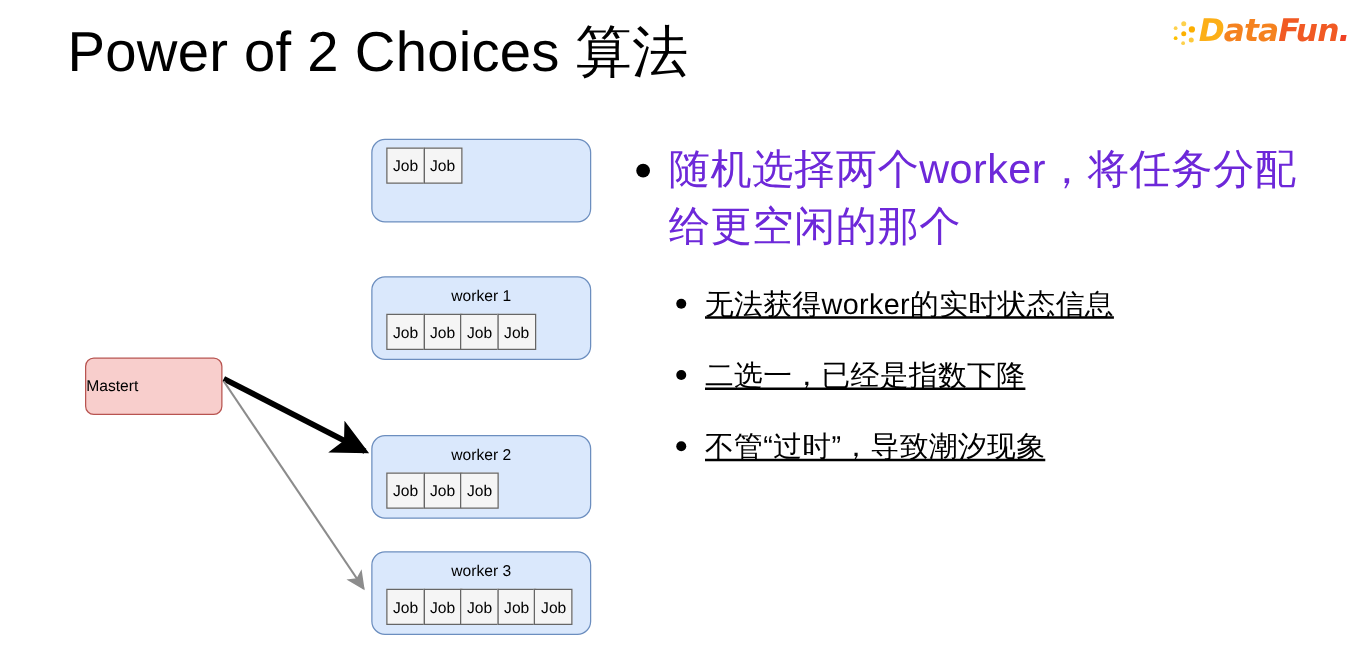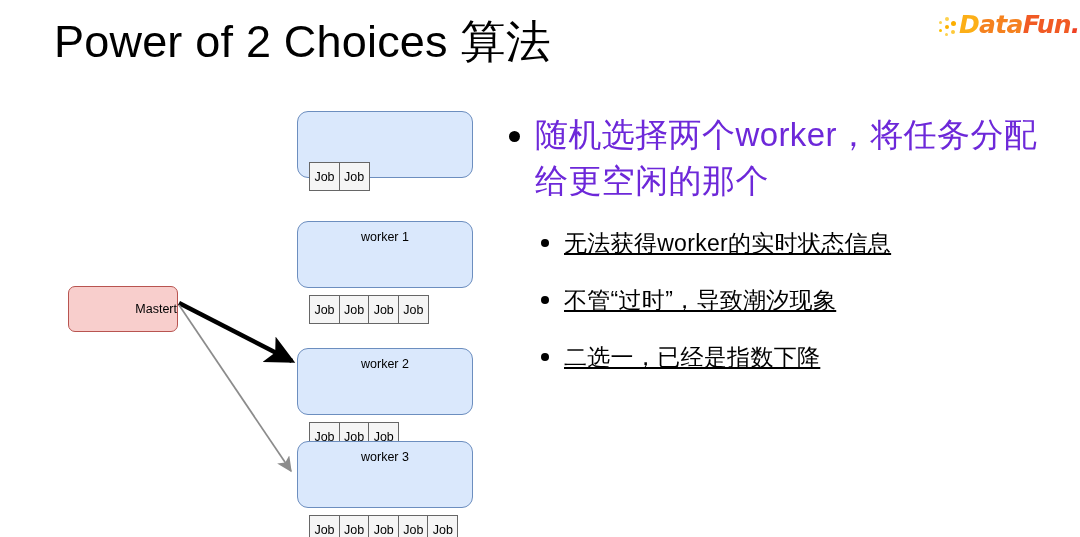--- a/index.html
+++ b/index.html
@@ -98,21 +98,21 @@
     position: absolute;
     left: 68px;
     top: 286px;
     width: 110px;
     height: 46px;
     background: #f8cecc;
     border: 1.6px solid #b85450;
     border-radius: 7px;
     display: flex;
     align-items: center;
-    justify-content: flex-end;
+    justify-content: flex-start;
     font-size: 12.5px;
     color: #000;
     box-sizing: border-box;
   }
 
   .node-worker {
     position: absolute;
     left: 297px;
     width: 176px;
     height: 67px;
@@ -138,21 +138,20 @@
     height: 29px;
     background: #f5f5f5;
     border: 1.4px solid #666666;
     box-sizing: border-box;
     display: flex;
     align-items: center;
     justify-content: center;
     font-size: 12.5px;
     color: #000;
     margin-left: -1.4px;
-    margin-top: 44px;
   }
   .job-box:first-child { margin-left: 0; }
 
   
   #bullets {
     position: absolute;
     left: 506px;
     top: 112px;
     width: 560px;
   }
@@ -281,22 +280,22 @@
       <span class="dot"></span>
       <span>随机选择两个worker，将任务分配给更空闲的那个</span>
     </div>
     <div class="sub-list">
       <div class="bullet-l2">
         <span class="dot"></span>
         <span>无法获得worker的实时状态信息</span>
       </div>
       <div class="bullet-l2">
         <span class="dot"></span>
-        <span>不管“过时”，导致潮汐现象</span>
+        <span>二选一，已经是指数下降</span>
       </div>
       <div class="bullet-l2">
         <span class="dot"></span>
-        <span>二选一，已经是指数下降</span>
+        <span>不管“过时”，导致潮汐现象</span>
       </div>
     </div>
   </div>
 
 </div>
 
 </body></html>

